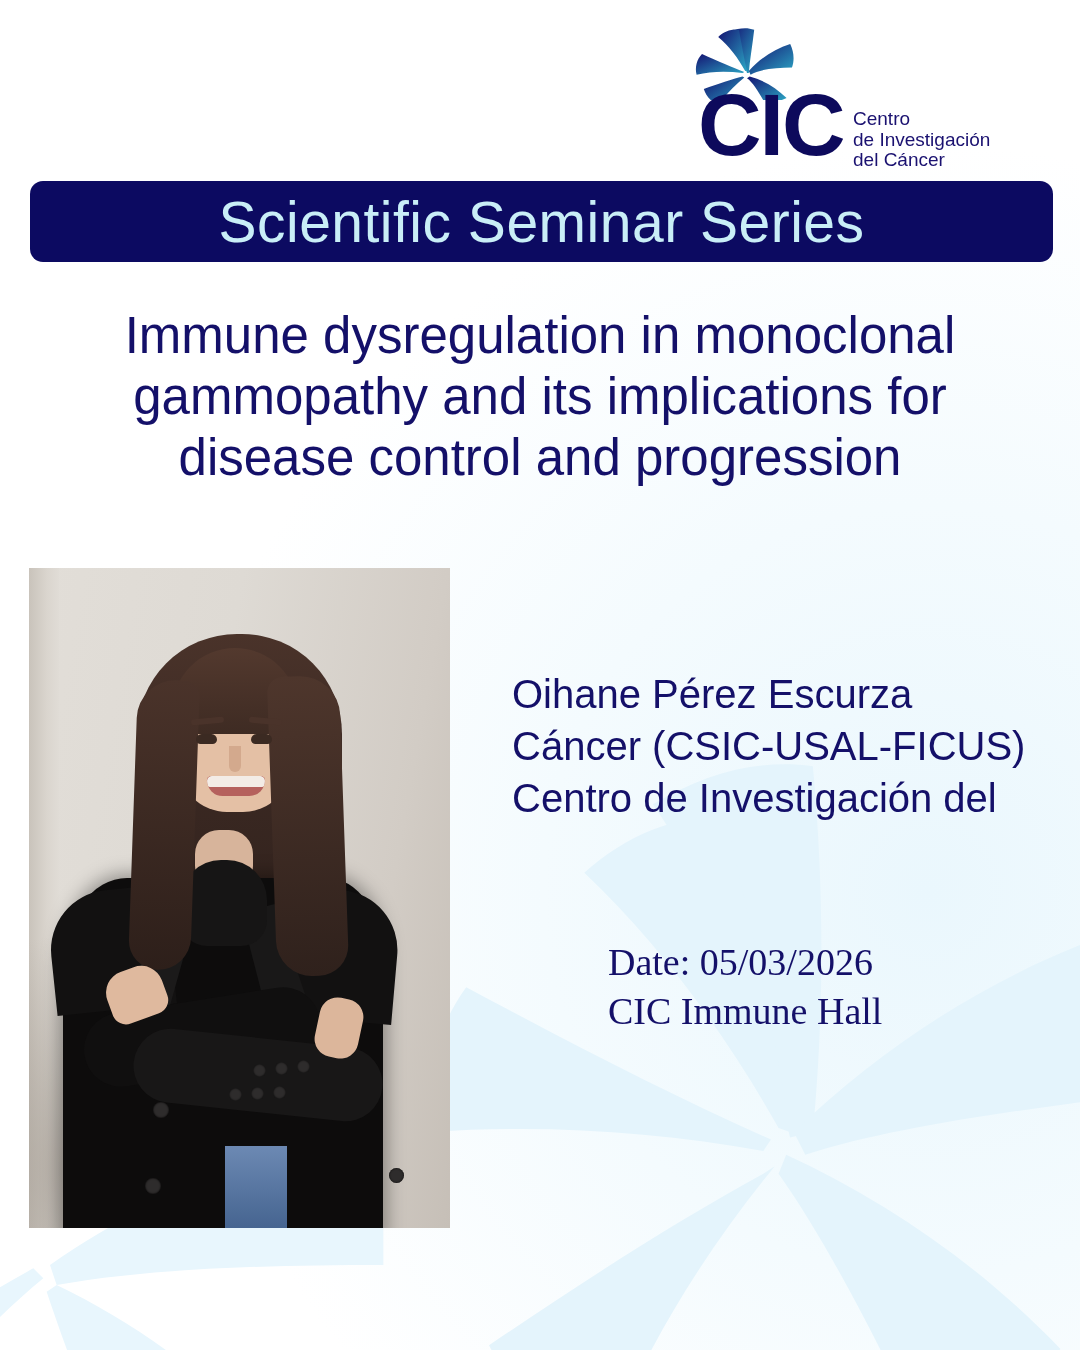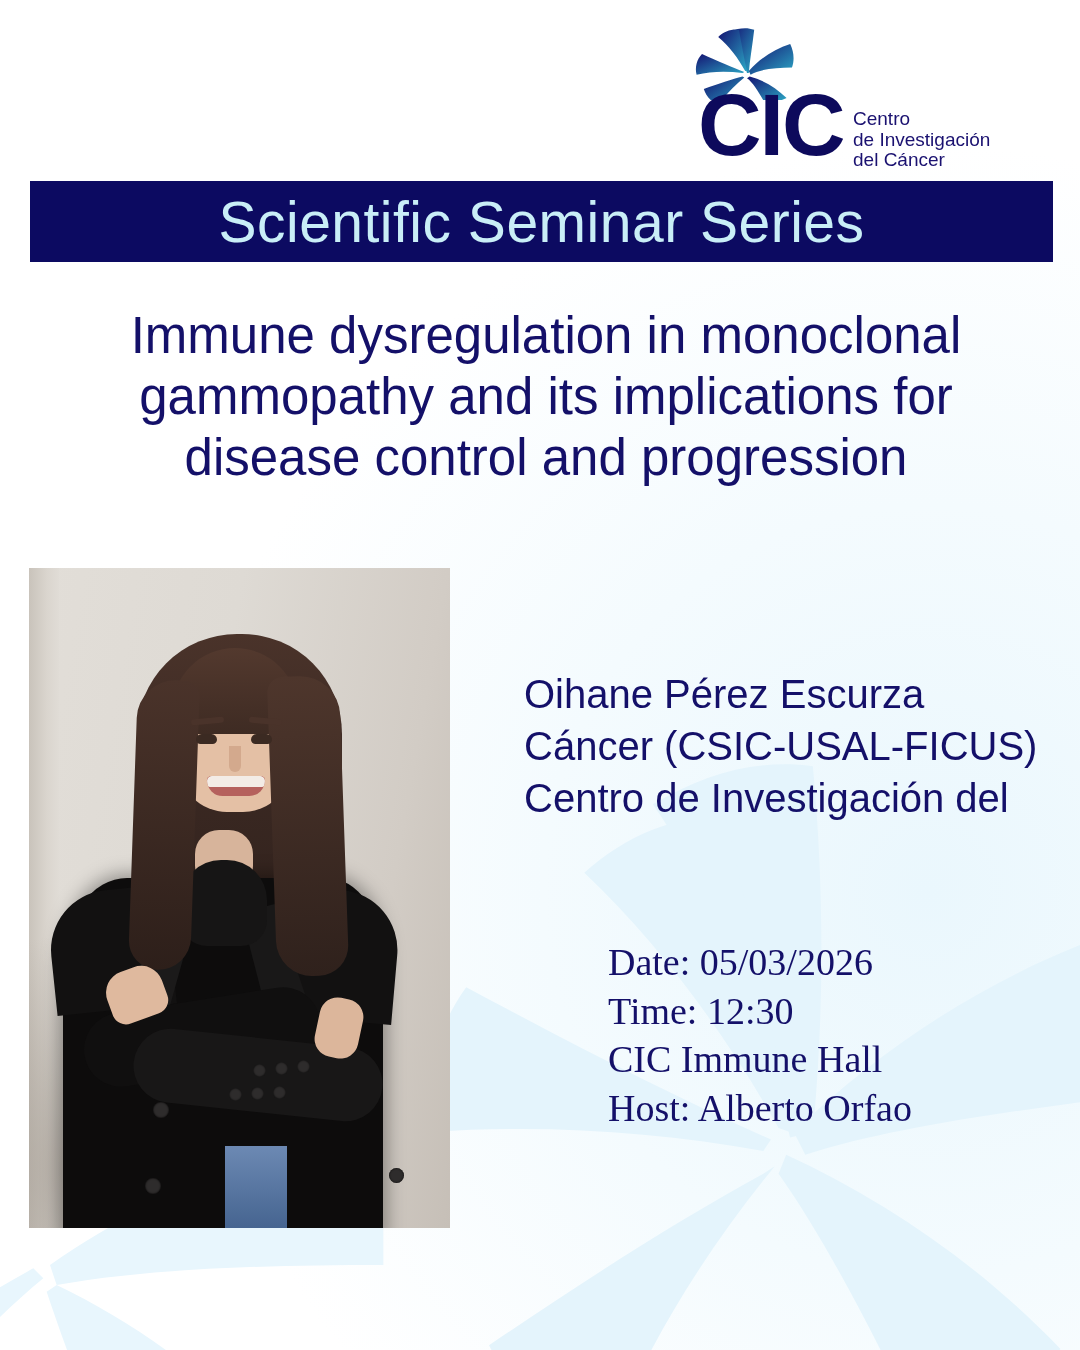--- a/index.html
+++ b/index.html
@@ -88,33 +88,34 @@
   .banner {
     position: absolute;
     left: 30px;
     top: 181px;
     width: 1023px;
     height: 81px;
     background: #0c0a61;
     display: flex;
     align-items: center;
     justify-content: center;
+    border-radius: 13px;
   }
   .banner-text {
     color: #c9eef7;
     font-size: 57px;
     font-weight: normal;
     letter-spacing: 0.5px;
     font-family: "Liberation Sans", sans-serif;
   }
 
   
   .talk-title {
     position: absolute;
-    left: 76px;
+    left: 70px;
     top: 305px;
     width: 940px;
     text-align: center;
     color: #141069;
     font-size: 51px;
     line-height: 1.20;
     font-family: "Liberation Sans", sans-serif;
   }
 
   
@@ -257,21 +258,21 @@
     background: linear-gradient(180deg,#6c89b3,#41608c);
   }
   .p-btn {
     position:absolute; width:13px; height:13px; border-radius:50%;
     background:#2e2c2c; box-shadow: inset 0 0 2px #000;
   }
 
   
   .speaker {
     position: absolute;
-    left: 524px;
+    left: 512px;
     top: 668px;
     width: 530px;
     color: #141069;
     font-size: 40px;
     line-height: 1.30;
     font-family: "Liberation Sans", sans-serif;
   }
   
   .details {
     position: absolute;
@@ -397,18 +398,16 @@
   </div>
 
   <div class="speaker">
     <div>Oihane Pérez Escurza</div>
     <div>Cáncer (CSIC-USAL-FICUS)</div>
     <div>Centro de Investigación del</div>
   </div>
 
   <div class="details">
     <div>Date: 05/03/2026</div>
-    <div>Time: 12:30</div>
     <div>CIC Immune Hall</div>
-    <div>Host: Alberto Orfao</div>
   </div>
 
 </div>
 
 </body></html>

